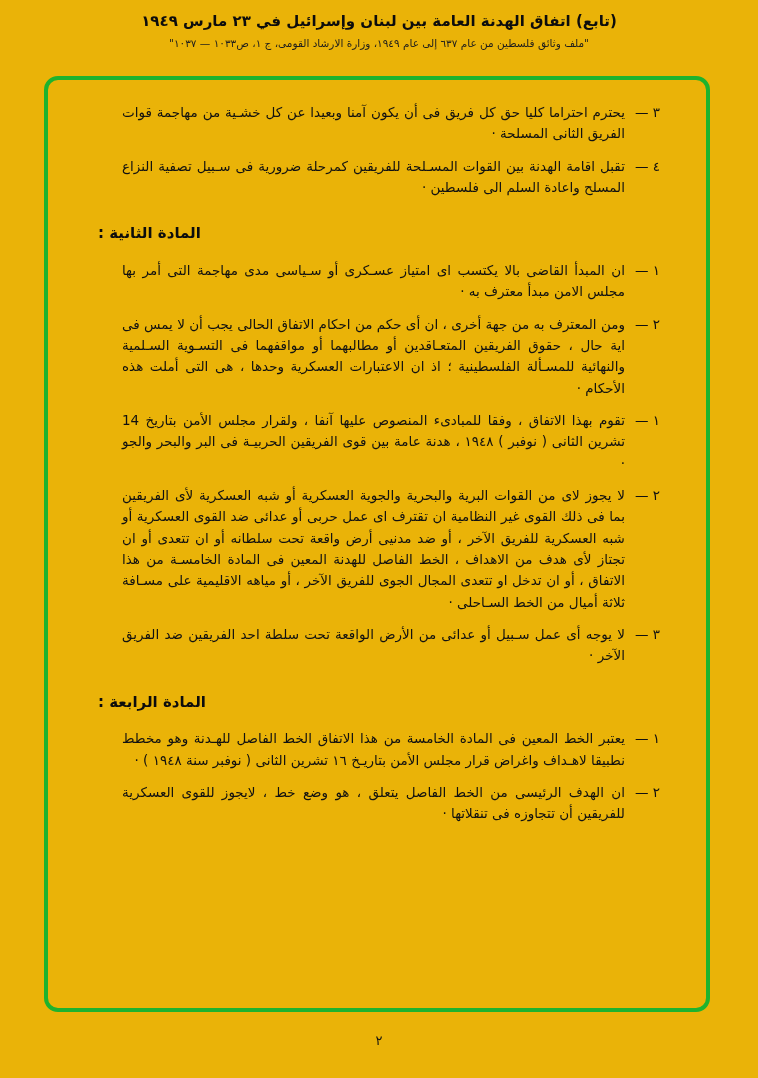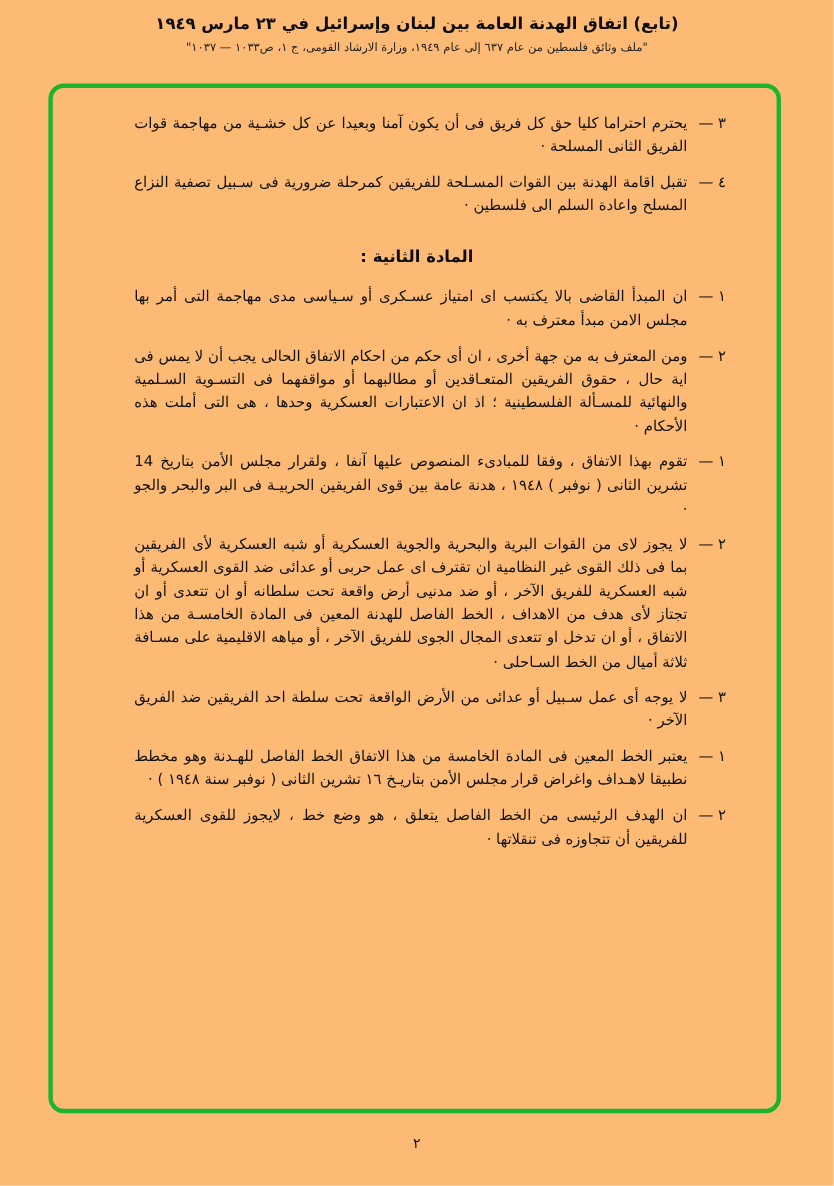--- a/index.html
+++ b/index.html
@@ -4,21 +4,21 @@
   <style>
     html, body {
       margin: 0;
       padding: 0;
       background: #ffffff;
     }
     .page {
       position: relative;
       width: 758px;
       height: 1078px;
-      background: #fdba74;
+      background: #eab308;
       font-family: "DejaVu Sans", sans-serif;
       color: #111;
       overflow: hidden;
     }
     .doc-header {
       position: absolute;
       top: 12px;
       left: 0;
       right: 0;
       text-align: center;
@@ -66,21 +66,21 @@
     }
     .txt {
       flex: 1 1 auto;
       text-align: justify;
       margin-left: 24px;
     }
     .article-heading {
       font-size: 15px;
       font-weight: bold;
       margin: 24px 0 14px 0;
-      text-align: center;
+      text-align: left;
       color: #0d0d0d;
     }
     .para {
       margin: 0 0 12px 0;
       text-indent: 30px;
     }
     .page-number {
       position: absolute;
       bottom: 30px;
       left: 0;
@@ -135,20 +135,21 @@
       <div class="item">
         <span class="num">٢ —</span>
         <span class="txt">لا يجوز لاى من القوات البرية والبحرية والجوية العسكرية أو شبه العسكرية لأى الفريقين بما فى ذلك القوى غير النظامية ان تقترف اى عمل حربى أو عدائى ضد القوى العسكرية أو شبه العسكرية للفريق الآخر ، أو ضد مدنيى أرض واقعة تحت سلطانه أو ان تتعدى أو ان تجتاز لأى هدف من الاهداف ، الخط الفاصل للهدنة المعين فى المادة الخامسـة من هذا الاتفاق ، أو ان تدخل او تتعدى المجال الجوى للفريق الآخر ، أو مياهه الاقليمية على مسـافة ثلاثة أميال من الخط السـاحلى ·</span>
       </div>
 
       <div class="item">
         <span class="num">٣ —</span>
         <span class="txt">لا يوجه أى عمل سـبيل أو عدائى من الأرض الواقعة تحت سلطة احد الفريقين ضد الفريق الآخر ·</span>
       </div>
 
+      <h2 class="article-heading">المادة الرابعة :</h2>
 
       <div class="item">
         <span class="num">١ —</span>
         <span class="txt">يعتبر الخط المعين فى المادة الخامسة من هذا الاتفاق الخط الفاصل للهـدنة وهو مخطط نطبيقا لاهـداف واغراض قرار مجلس الأمن بتاريـخ ١٦ تشرين الثانى ( نوفبر سنة ١٩٤٨ ) ·</span>
       </div>
 
       <div class="item">
         <span class="num">٢ —</span>
         <span class="txt">ان الهدف الرئيسى من الخط الفاصل يتعلق ، هو وضع خط ، لايجوز للقوى العسكرية للفريقين أن تتجاوزه فى تنقلاتها ·</span>
       </div>

